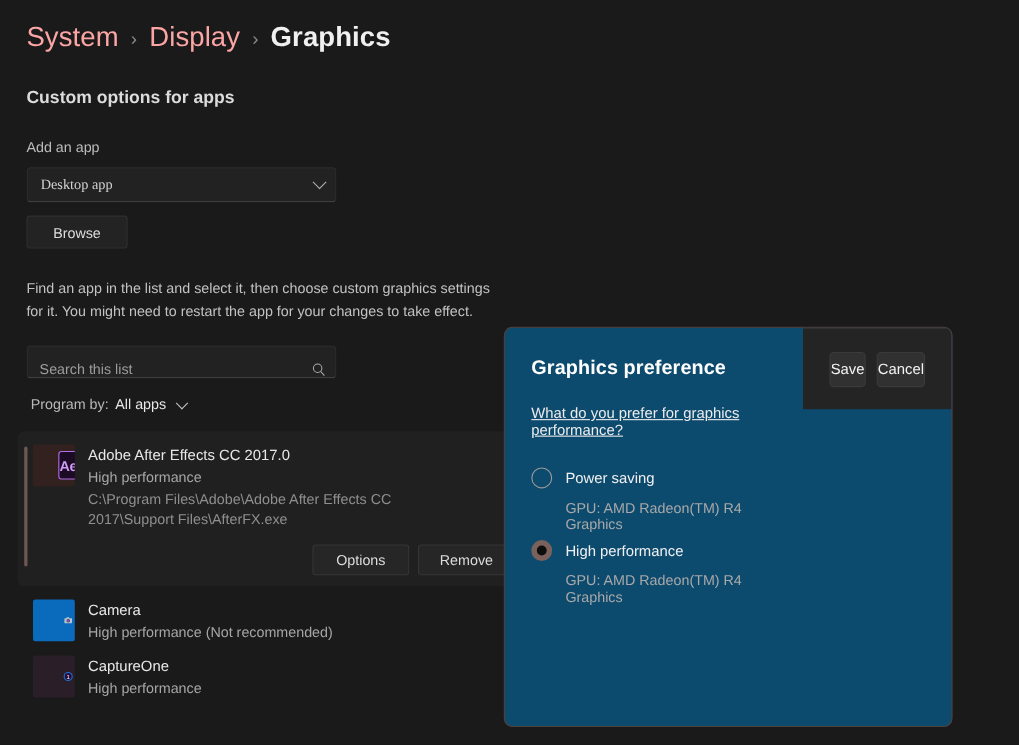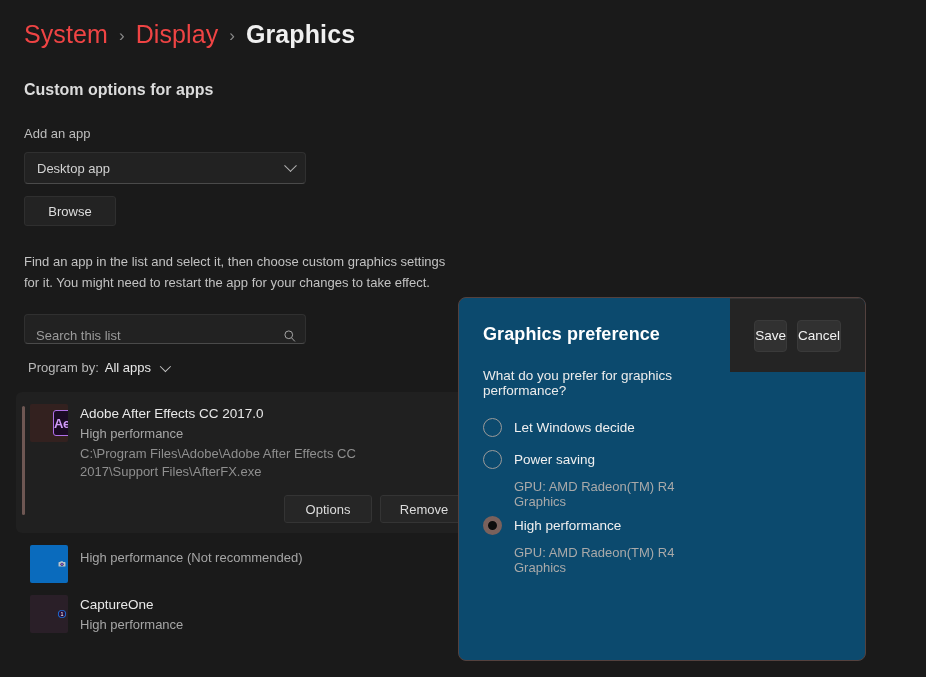--- a/index.html
+++ b/index.html
@@ -23,21 +23,21 @@
   .breadcrumb {
     position: absolute;
     left: 24px;
     top: 20px;
     display: flex;
     align-items: center;
     gap: 11px;
   }
   .crumb {
     font-size: 25px;
-    color: #ef4444;
+    color: #fca5a5;
     letter-spacing: .1px;
   }
   .crumb.current {
     color: #f0f0f0;
     font-weight: 600;
   }
   .crumb-sep {
     font-size: 17px;
     color: #8a8a8a;
     line-height: 1;
@@ -75,20 +75,21 @@
     border-bottom: 1px solid #4a4a4a;
     border-radius: 4px;
     display: flex;
     align-items: center;
     padding: 0 10px 0 12px;
   }
   .combo-value {
     flex: 1;
     font-size: 13px;
     color: #d2d2d2;
+    font-family: Liberation Serif, serif;
   }
   .chev {
     display: block;
     width: 9px;
     height: 9px;
     border-right: 1.4px solid #b0b0b0;
     border-bottom: 1.4px solid #b0b0b0;
     transform: rotate(45deg) translate(-2px, -2px);
   }
 
@@ -274,20 +275,21 @@
   .dialog-title {
     font-size: 18px;
     font-weight: 600;
     color: #ffffff;
     letter-spacing: .1px;
   }
   .dialog-question {
     margin-top: 23px;
     font-size: 13.5px;
     color: #ececec;
+    text-decoration: underline;
   }
 
   .radio-group { margin-top: 17px; }
   .radio-row {
     display: flex;
     align-items: center;
     gap: 12px;
     height: 25px;
   }
   .radio {
@@ -399,20 +401,21 @@
       <div class="app-icon icon-cam">
         <svg viewBox="0 0 38 38" width="38" height="38">
           <rect x="8" y="13" width="22" height="14" rx="2" fill="#b9c3cc"></rect>
           <rect x="14" y="10" width="8" height="4" rx="1" fill="#b9c3cc"></rect>
           <circle cx="19" cy="20" r="5" fill="#2f3a44"></circle>
           <circle cx="19" cy="20" r="3.4" fill="#8d4ed8"></circle>
           <circle cx="27.4" cy="15.4" r="1" fill="#dfe6ec"></circle>
         </svg>
       </div>
       <div class="app-text">
+        <div class="app-name">Camera</div>
         <div class="app-status">High performance (Not recommended)</div>
       </div>
     </div>
 
     <div class="app-item">
       <div class="app-icon icon-c1">
         <svg viewBox="0 0 38 38" width="38" height="38">
           <circle cx="19" cy="19" r="13" fill="#1d6fd6"></circle>
           <circle cx="19" cy="19" r="10" fill="#2a0f3a"></circle>
           <text x="19" y="25.5" font-size="17" font-family="Liberation Sans, sans-serif" fill="#ffffff" text-anchor="middle">1</text>
@@ -426,24 +429,20 @@
 
   </div>
 
   <div class="dialog">
     <div class="dialog-body">
       <div class="dialog-title">Graphics preference</div>
       <div class="dialog-question">What do you prefer for graphics performance?</div>
 
       <div class="radio-group">
 
-        <div class="radio-row">
-          <span class="radio"></span>
-          <span class="radio-label">Let Windows decide</span>
-        </div>
         <div class="radio-gap"></div>
 
         <div class="radio-row">
           <span class="radio"></span>
           <span class="radio-label">Power saving</span>
         </div>
         <div class="radio-sub">GPU: AMD Radeon(TM) R4 Graphics</div>
 
         <div class="radio-row">
           <span class="radio checked"></span>

